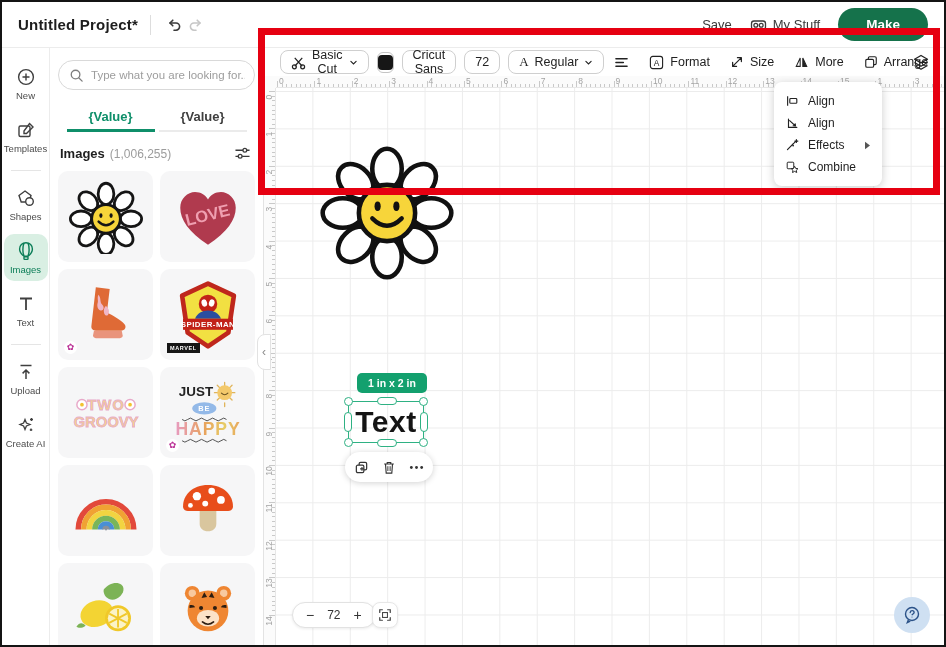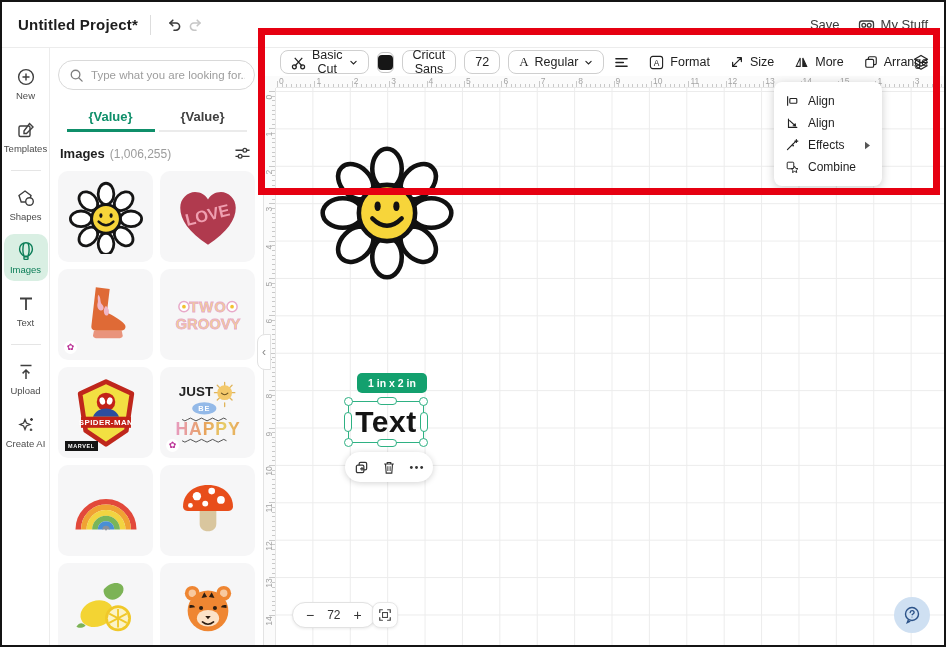--- a/index.html
+++ b/index.html
@@ -124,20 +124,21 @@
       <button class="tb-link">
         <span>
             <svg width="17" height="15" viewBox="0 0 17 15" fill="none" stroke="#3a3a3a" stroke-width="1.3">
               <rect x="1.5" y="4" width="14" height="8.5" rx="2.5"></rect>
               <circle cx="5.8" cy="8.2" r="1.9"></circle>
               <circle cx="11.2" cy="8.2" r="1.9"></circle>
             </svg>
           </span>
         <span>My Stuff</span>
       </button>
+      <button class="make-btn">Make</button>
     </div>
   </header>
 
   <nav class="rail">
     <button class="rail-item">
       <span>
           <svg width="20" height="20" viewBox="0 0 20 20" fill="none" stroke-width="1.4">
             <circle cx="10" cy="10" r="7.4"></circle>
             <path d="M10 6.5v7M6.5 10h7"></path>
           </svg>
@@ -262,42 +263,42 @@
           <path d="M29 10l15 2-3 25c7 4 15 8 19 13 2.5 3 .5 7-4 7H29c-3 0-5.2-2-4.8-5z" fill="#df6a36"></path>
           <path d="M27 57h30l1 5c.3 2-1 3-3 3H29c-2 0-3-1-3-3z" fill="#e9947c"></path>
           <path d="M32 18c3 4 1 8 4 11s1 7-2 6c-3-1-4-5-3-8s-1-6 1-9z" fill="#f0b7c8"></path>
           <path d="M40 30c2 3 4 4 3 8s-4 3-5 0 0-6 2-8z" fill="#f0b7c8"></path>
         </svg>
         <span class="pbadge">✿</span>
       </button>
 
       <button class="card">
         <svg width="74" height="74" viewBox="0 0 80 80">
+          <path d="M40 6 68 19l-6 40-22 15L18 59 12 19z" fill="#f2e042" stroke="#bf271c" stroke-width="5" stroke-linejoin="round"></path>
+          <circle cx="40" cy="28" r="10" fill="#c22218"></circle>
+          <ellipse cx="36" cy="27" rx="3" ry="4" fill="#fff" transform="rotate(-15 36 27)"></ellipse>
+          <ellipse cx="44" cy="27" rx="3" ry="4" fill="#fff" transform="rotate(15 44 27)"></ellipse>
+          <path d="M26 44c2-6 8-9 14-9s12 3 14 9z" fill="#2b4ea0"></path>
+          <rect x="13" y="44" width="54" height="12" fill="#c22218"></rect>
+          <text x="40" y="53" text-anchor="middle" font-size="8.5" font-weight="bold" fill="#fff" letter-spacing=".5" font-family="Liberation Sans, sans-serif">SPIDER-MAN</text>
+        </svg>
+        <span class="mbadge">MARVEL</span>
+      </button>
+
+      <button class="card">
+        <svg width="74" height="74" viewBox="0 0 80 80">
           <g>
             <circle cx="14" cy="31" r="5.5" fill="#fff" stroke="#e8a9c9" stroke-width="1.6"></circle>
             <circle cx="14" cy="31" r="2" fill="#f2c230"></circle>
             <circle cx="66" cy="31" r="5.5" fill="#fff" stroke="#e8a9c9" stroke-width="1.6"></circle>
             <circle cx="66" cy="31" r="2" fill="#f2c230"></circle>
           </g>
           <text x="40" y="37" text-anchor="middle" font-size="16" font-weight="bold" fill="#f0d490" stroke="#e8a9c9" stroke-width="0.9" letter-spacing="1" font-family="Liberation Sans, sans-serif">TWO</text>
           <text x="40" y="55" text-anchor="middle" font-size="16" font-weight="bold" fill="#f0d490" stroke="#e8a9c9" stroke-width="0.9" font-family="Liberation Sans, sans-serif">GROOVY</text>
         </svg>
-      </button>
-
-      <button class="card">
-        <svg width="74" height="74" viewBox="0 0 80 80">
-          <path d="M40 6 68 19l-6 40-22 15L18 59 12 19z" fill="#f2e042" stroke="#bf271c" stroke-width="5" stroke-linejoin="round"></path>
-          <circle cx="40" cy="28" r="10" fill="#c22218"></circle>
-          <ellipse cx="36" cy="27" rx="3" ry="4" fill="#fff" transform="rotate(-15 36 27)"></ellipse>
-          <ellipse cx="44" cy="27" rx="3" ry="4" fill="#fff" transform="rotate(15 44 27)"></ellipse>
-          <path d="M26 44c2-6 8-9 14-9s12 3 14 9z" fill="#2b4ea0"></path>
-          <rect x="13" y="44" width="54" height="12" fill="#c22218"></rect>
-          <text x="40" y="53" text-anchor="middle" font-size="8.5" font-weight="bold" fill="#fff" letter-spacing=".5" font-family="Liberation Sans, sans-serif">SPIDER-MAN</text>
-        </svg>
-        <span class="mbadge">MARVEL</span>
       </button>
 
       <button class="card">
         <svg width="74" height="74" viewBox="0 0 80 80">
           <defs>
             <linearGradient id="hg" x1="0" x2="1" y1="0" y2="0">
               <stop offset="0" stop-color="#e79bc0"></stop>
                 <stop offset=".45" stop-color="#e8a35c"></stop>
               <stop offset=".75" stop-color="#e7cc66"></stop>
                 <stop offset="1" stop-color="#e8a35c"></stop>

